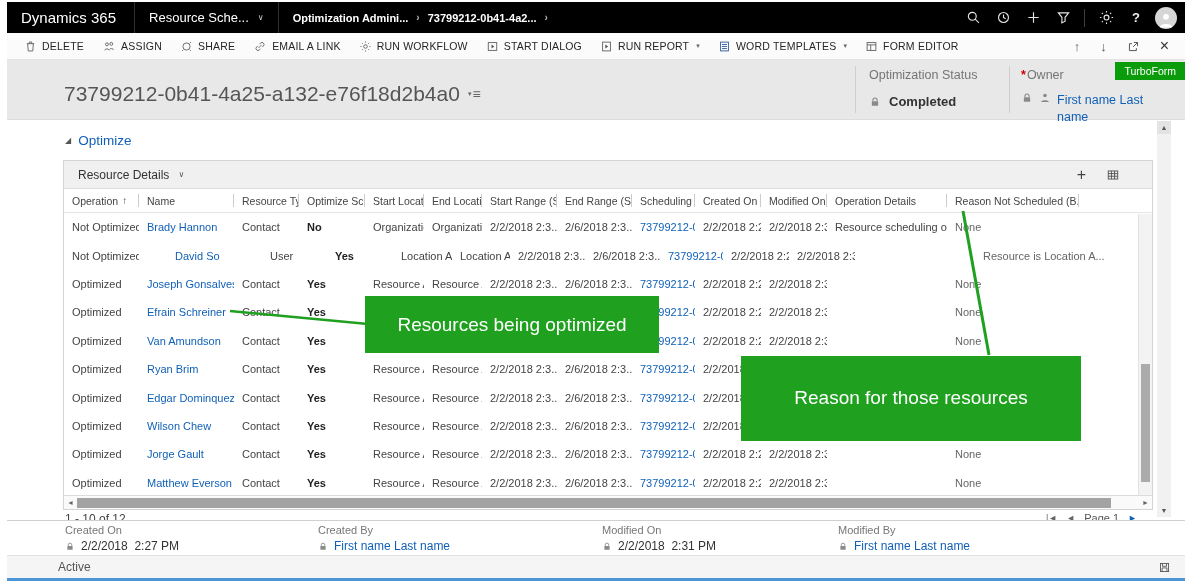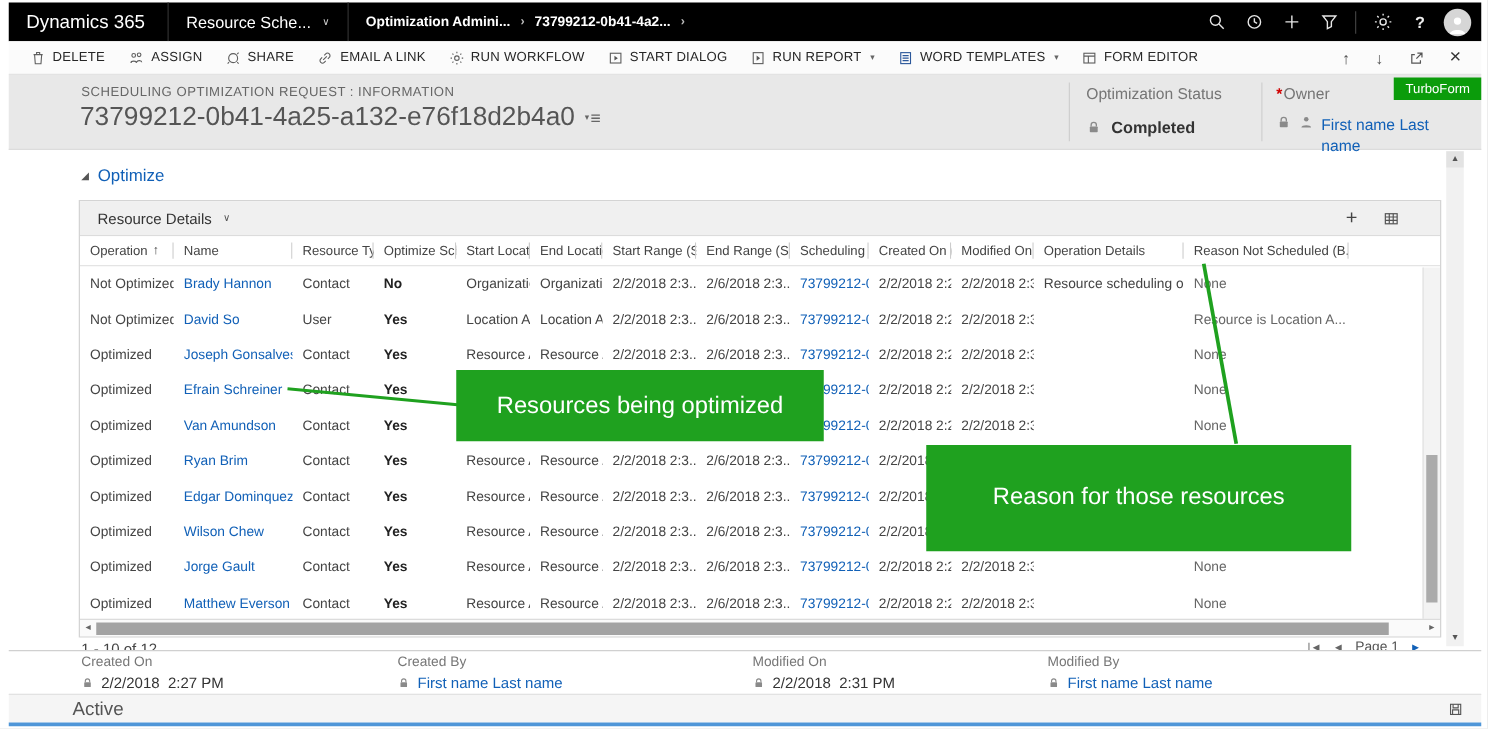--- a/index.html
+++ b/index.html
@@ -96,21 +96,21 @@
   .anno1{left:365px;top:296px;width:294px;height:57px}
   .anno2{left:741px;top:356px;width:340px;height:85px;flex-direction:column;line-height:1.6}
 
   
   .footer{position:absolute;left:7px;top:520px;width:1178px;height:35px;background:#fff;border-top:1px solid #d0d0d0;z-index:7}
   .fgroup{position:absolute;top:3px}
   .flabel{font-size:11px;color:#777}
   .fval{margin-top:3px;display:flex;align-items:center;gap:6px;font-size:12px;color:#333;white-space:pre}
   .fval.link{color:var(--link_blue,#1160b7);cursor:pointer}
   .statusbar{position:absolute;left:7px;top:555px;width:1178px;height:23px;background:#f5f5f5;border-top:1px solid #e2e2e2;display:flex;align-items:center;z-index:7}
-  .statusval{font-size:15px;color:#555;padding-left:51px}
+  .statusval{font-size:12px;color:#555;padding-left:51px}
   .saveico{margin-left:auto;padding-right:14px}
   .saveico svg{stroke:#555;fill:none;stroke-width:1.1;cursor:pointer}
   .bluestrip{position:absolute;left:7px;top:578px;width:1178px;height:3px;background:var(--footer_blue,#4f96d8);z-index:8}
 </style>
 </head>
 <body>
 
 <div class="canvas">
 
   <header class="topnav">
@@ -256,21 +256,20 @@
       <span class="cmdico">
           <svg width="13" height="13" viewBox="0 0 16 16">
             <path d="M6 4.5H3v8.5h8.5V10M8.5 3H13v4.5M13 3L7.5 8.5"></path>
           </svg>
         </span>
       <span class="cmdico closex">×</span>
     </div>
   </div>
 
   <div class="formheader">
-    <div class="fh-sub">SCHEDULING OPTIMIZATION REQUEST : INFORMATION</div>
     <div class="fh-title">
       <span>73799212-0b41-4a25-a132-e76f18d2b4a0</span>
       <span class="fh-flyout">
           <span class="c1">▾</span>
           <span class="c2">≡</span>
         </span>
     </div>
     <div class="fh-divider" style="left:848px"></div>
     <div class="fh-status">
       <div class="fh-field-label">Optimization Status</div>
@@ -381,21 +380,21 @@
           <div class="gc" style="width: 75px;">2/2/2018 2:3...</div>
           <div class="gc" style="width: 75px;">2/6/2018 2:3...</div>
           <div class="gc link" style="width: 63px;">73799212-0...</div>
           <div class="gc" style="width: 66px;">2/2/2018 2:2...</div>
           <div class="gc" style="width: 66px;">2/2/2018 2:3...</div>
           <div class="gc" style="width: 120px;">Resource scheduling optim...</div>
           <div class="gc muted" style="width: 132px;">None</div>
         </div>
         <div class="grow">
           <div class="gc" style="width: 75px;">Not Optimized</div>
-          <div class="gc link" style="width: 95px;">David So</div>
+          <div class="gc link" style="width: 95px; margin-left: 28px;">David So</div>
           <div class="gc" style="width: 65px;">User</div>
           <div class="gc b" style="width: 66px;">Yes</div>
           <div class="gc" style="width: 59px;">Location Ag...</div>
           <div class="gc" style="width: 58px;">Location Ag...</div>
           <div class="gc" style="width: 75px;">2/2/2018 2:3...</div>
           <div class="gc" style="width: 75px;">2/6/2018 2:3...</div>
           <div class="gc link" style="width: 63px;">73799212-0...</div>
           <div class="gc" style="width: 66px;">2/2/2018 2:2...</div>
           <div class="gc" style="width: 66px;">2/2/2018 2:3...</div>
           <div class="gc" style="width: 120px;"></div>

